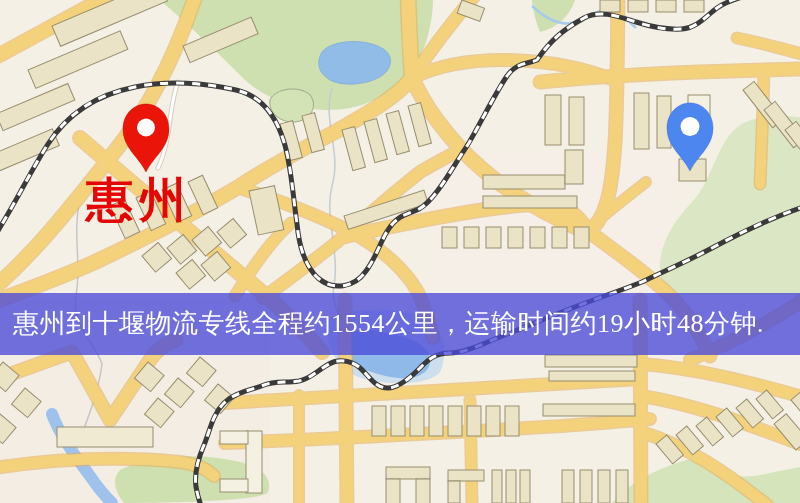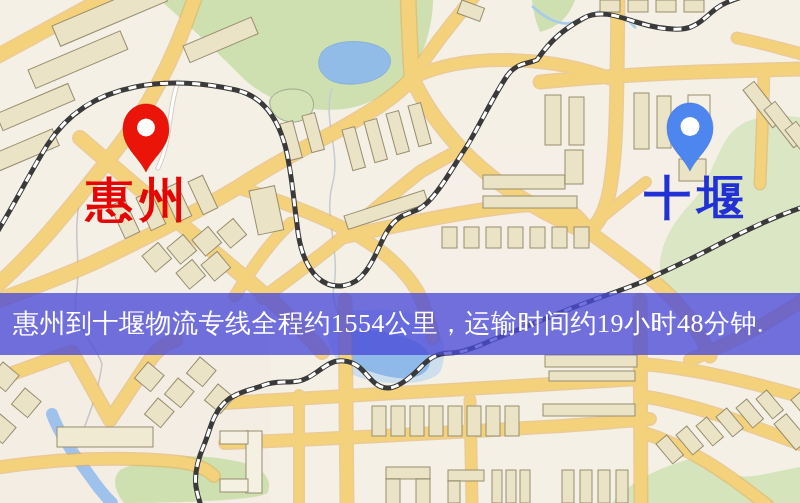--- a/index.html
+++ b/index.html
@@ -232,19 +232,18 @@
   </div>
 
   <div class="pin" style="left:665px;top:99px;">
     <svg width="50" height="72" viewBox="-25 -72 50 72">
       <path d="M0,0 C-7,-15 -23,-24 -23,-43 C-23,-57.5 -12.5,-68 0,-68 C12.5,-68 23,-57.5 23,-43 C23,-24 7,-15 0,0 Z" fill="#4d86ef" stroke="#3b6fd2" stroke-width="0.5"></path>
       <circle cx="0" cy="-44.5" r="9.5" fill="#ffffff"></circle>
     </svg>
   </div>
 
   <div class="city-label" id="origin-label">惠州</div>
-  <div class="city-label" id="dest-label">十堰</div>
 
   <div id="banner">
     <span>惠州到十堰物流专线全程约1554公里，运输时间约19小时48分钟.</span>
   </div>
 
 </div>
 
 </body></html>

